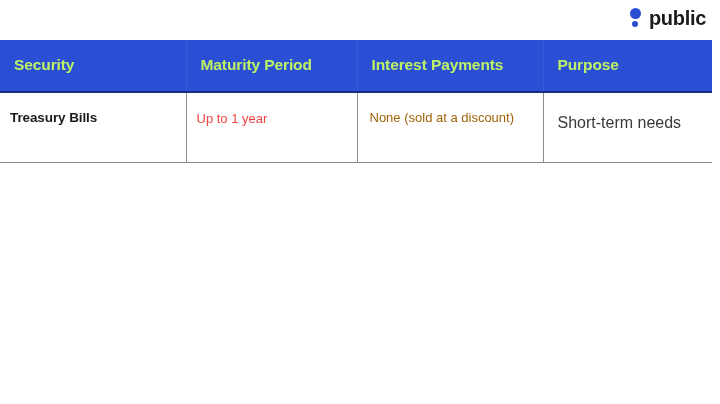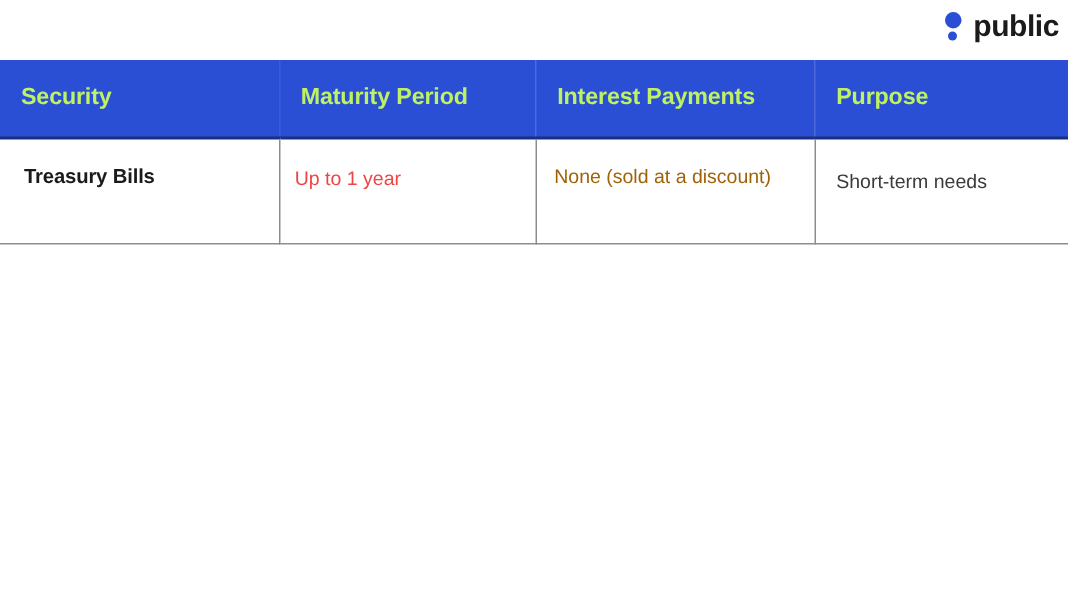--- a/index.html
+++ b/index.html
@@ -112,40 +112,40 @@
     vertical-align: top;
     color: #262626;
     background: #ffffff;
   }
   tbody td:last-child { border-right: none; }
 
   td.col-security {
     font-size: 13.5px;
     font-weight: 700;
     color: #1a1a1a;
-    padding: 16px 10px 10px 16px;
+    padding: 16px 10px 10px 10px;
     line-height: 1.38;
     letter-spacing: -0.1px;
   }
   td.col-maturity {
     font-size: 13px;
     font-weight: 400;
     color: #ef4444;
     padding: 17px 8px 10px 10px;
     line-height: 1.42;
   }
   td.col-interest {
     font-size: 13px;
     font-weight: 400;
     color: #a16207;
     padding: 15px 18px 10px 12px;
     line-height: 1.5;
   }
   td.col-purpose {
-    font-size: 13px;
+    font-size: 16px;
     font-weight: 400;
     color: #3a3a3a;
     padding: 18px 14px 10px 14px;
     line-height: 1.5;
   }
 
   tr.row-1 td { height: 70px; }
   tr.row-2 td { height: 72px; }
   tr.row-3 td { height: 75px; }
   tr.row-4 td { height: 90px; border-bottom: none; }

